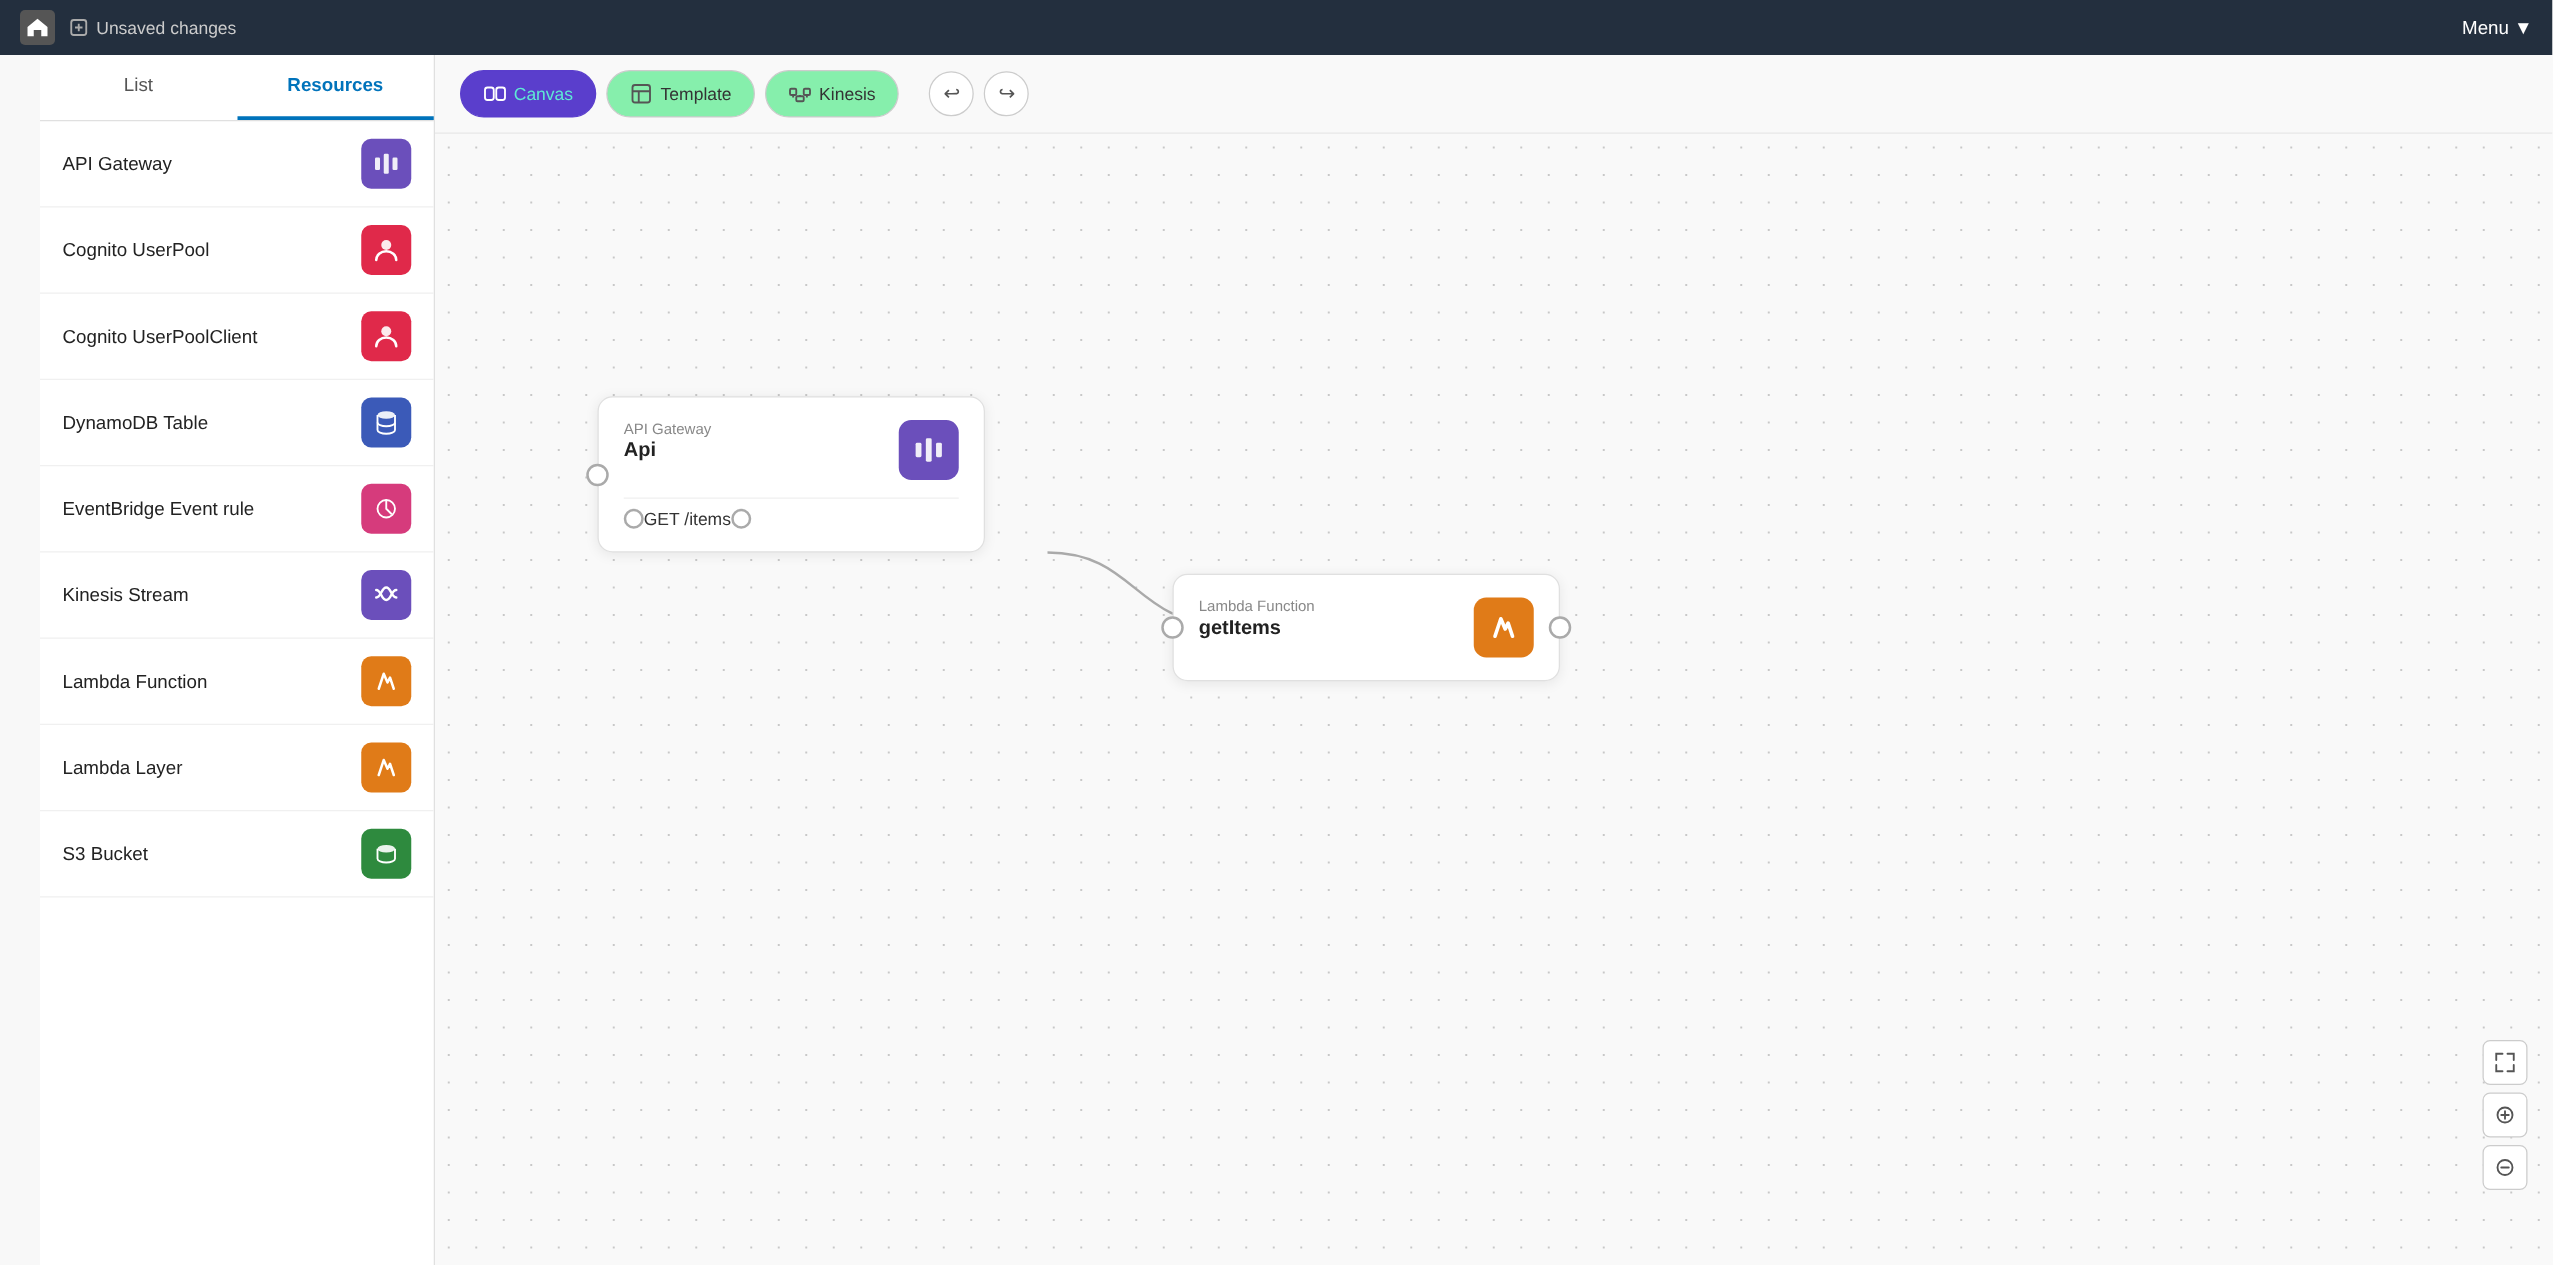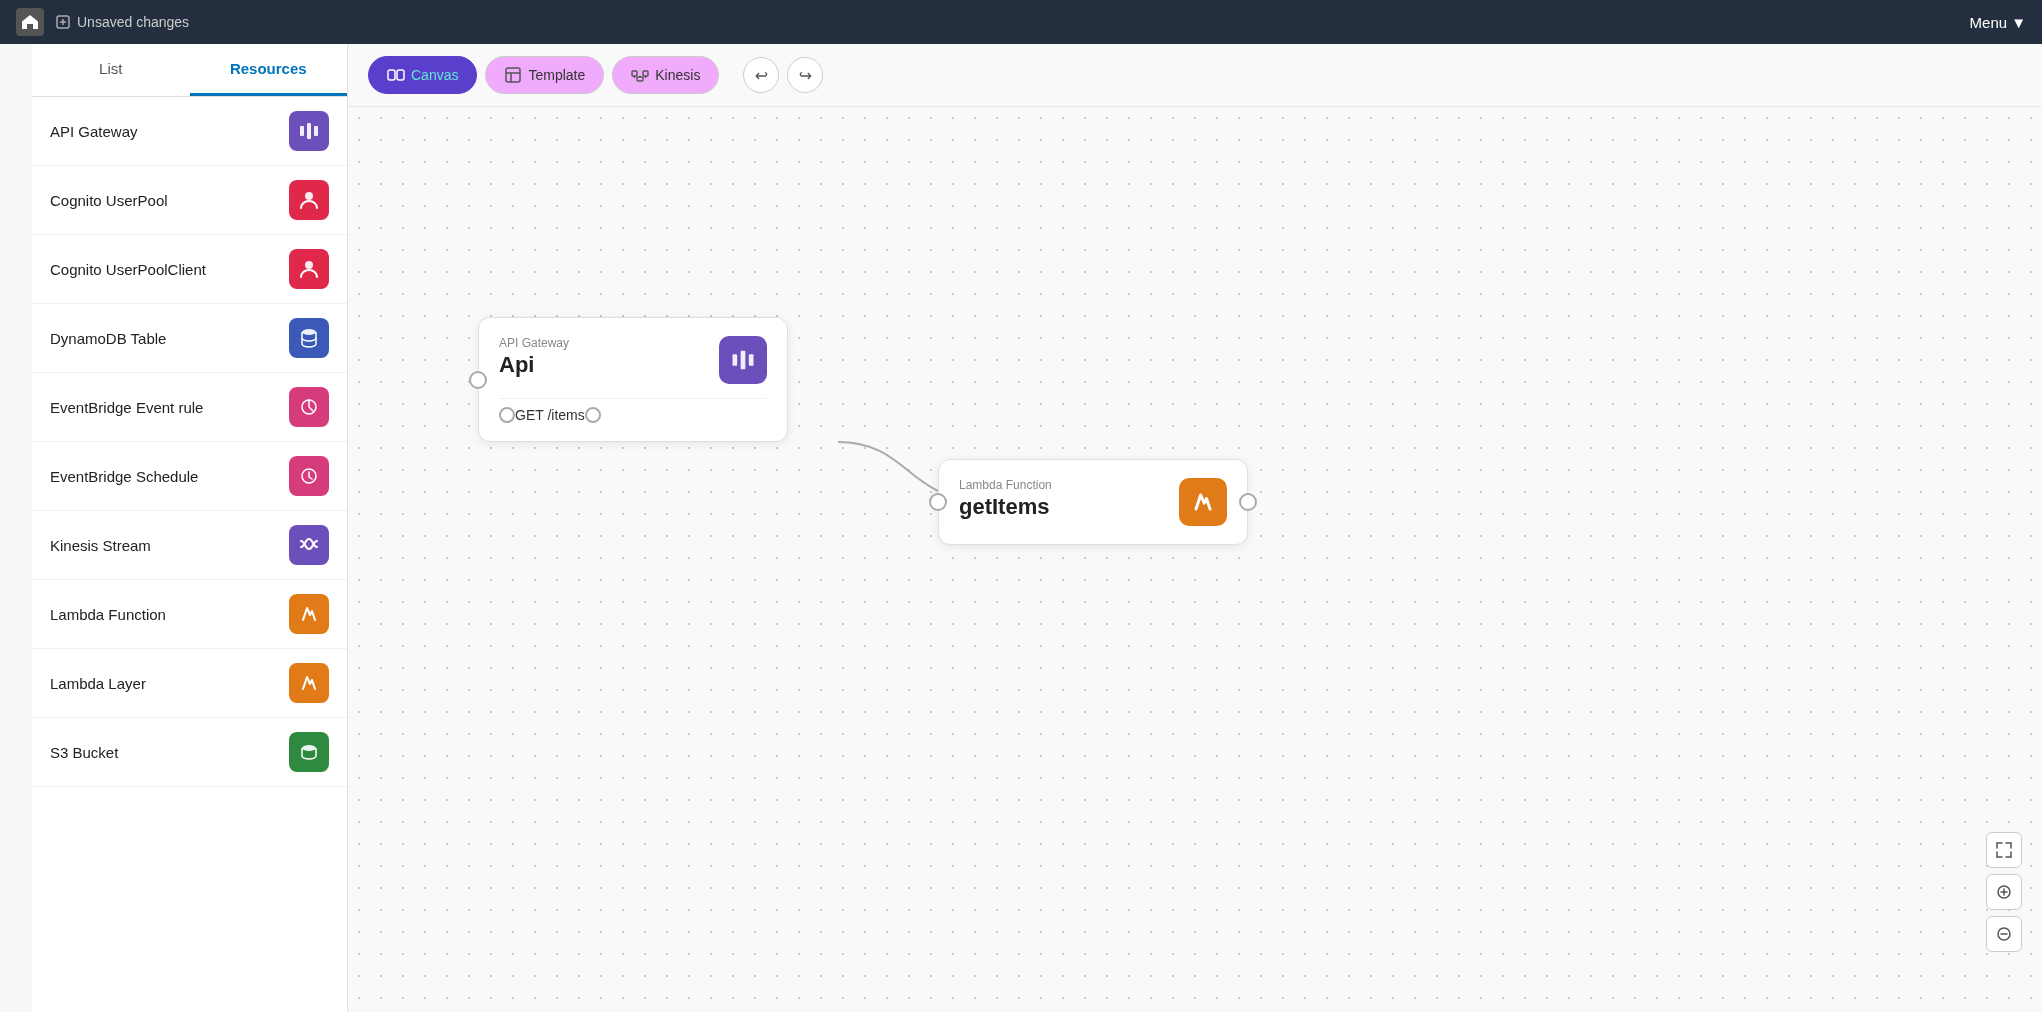--- a/index.html
+++ b/index.html
@@ -43,41 +43,41 @@
     .icon-pink { background: #d63b7c; }
     .icon-orange { background: #e07b18; }
     .icon-green { background: #2e8a3e; }
 
     
     .canvas-area { flex: 1; display: flex; flex-direction: column; background: #f9f9f9; }
     .toolbar {
       display: flex; align-items: center; padding: 12px 20px; gap: 8px; background: #f9f9f9; border-bottom: 1px solid #e8e8e8;
     }
     .toolbar-btn {
-      display: flex; align-items: center; gap: 6px; padding: 9px 18px; border-radius: 20px; font-size: 14px; cursor: pointer; border: 1.5px solid #ccc; background: #f0abfc; color: #333;
+      display: flex; align-items: center; gap: 6px; padding: 9px 18px; border-radius: 20px; font-size: 14px; cursor: pointer; border: 1.5px solid #ccc; background: #86efac; color: #333;
     }
     .toolbar-btn.active { background: #5a3ecc; color: #5eead4; border-color: #5a3ecc; }
     .toolbar-icon-btn { width: 36px; height: 36px; border-radius: 20px; border: 1.5px solid #ccc; background: #fff; display: flex; align-items: center; justify-content: center; cursor: pointer; font-size: 16px; color: #555; }
 
     .canvas { flex: 1; position: relative; overflow: hidden; }
     .dot-bg {
       position: absolute; inset: 0;
       background-image: radial-gradient(circle, #c8c8c8 1px, transparent 1px);
       background-size: 22px 22px;
     }
 
     
     .node-card {
       position: absolute; background: white; border-radius: 12px; border: 1.5px solid #e0e0e0;
       box-shadow: 0 2px 10px rgba(0,0,0,0.08); padding: 18px 20px; min-width: 200px;
     }
     .node-header { display: flex; align-items: flex-start; justify-content: space-between; gap: 12px; }
     .node-title-group { flex: 1; }
     .node-category { font-size: 12px; color: #888; margin-bottom: 2px; }
-    .node-name { font-size: 22px; font-weight: 700; color: #222; }
+    .node-name { font-size: 16px; font-weight: 700; color: #222; }
     .node-icon { width: 48px; height: 48px; border-radius: 10px; display: flex; align-items: center; justify-content: center; flex-shrink: 0; }
     .node-connector-left { position: absolute; left: -10px; top: 50%; transform: translateY(-50%); width: 18px; height: 18px; border-radius: 50%; border: 2px solid #aaa; background: white; }
     .node-connector-right { position: absolute; right: -10px; top: 50%; transform: translateY(-50%); width: 18px; height: 18px; border-radius: 50%; border: 2px solid #aaa; background: white; }
 
     .node-route { display: flex; align-items: center; justify-content: flex-start; margin-top: 14px; padding-top: 8px; border-top: 1px solid #f0f0f0; font-size: 14px; color: #333; }
     .route-connector { width: 16px; height: 16px; border-radius: 50%; border: 2px solid #aaa; background: white; }
 
     
     .zoom-controls { position: absolute; right: 20px; bottom: 60px; display: flex; flex-direction: column; gap: 6px; }
     .zoom-btn { width: 36px; height: 36px; background: white; border: 1.5px solid #ccc; border-radius: 6px; display: flex; align-items: center; justify-content: center; cursor: pointer; font-size: 18px; color: #555; }
@@ -163,29 +163,20 @@
       <div class="resource-item">
         <span class="resource-name">EventBridge Event rule</span>
         <div class="resource-icon icon-pink">
           <svg width="24" height="24" viewBox="0 0 24 24" fill="none">
               <circle cx="12" cy="12" r="7" stroke="white" stroke-width="1.5" fill="none"></circle>
               <path d="M12 5v7l4 4" stroke="white" stroke-width="1.5" stroke-linecap="round"></path>
             </svg>
         </div>
       </div>
 
-      <div class="resource-item">
-        <span class="resource-name">EventBridge Schedule</span>
-        <div class="resource-icon icon-pink">
-          <svg width="24" height="24" viewBox="0 0 24 24" fill="none">
-              <circle cx="12" cy="12" r="7" stroke="white" stroke-width="1.5" fill="none"></circle>
-              <path d="M12 8v5l3 2" stroke="white" stroke-width="1.5" stroke-linecap="round"></path>
-            </svg>
-        </div>
-      </div>
 
       <div class="resource-item">
         <span class="resource-name">Kinesis Stream</span>
         <div class="resource-icon icon-purple">
           <svg width="24" height="24" viewBox="0 0 24 24" fill="none">
               <path d="M4 8c4 0 4 8 8 8s4-8 8-8" stroke="white" stroke-width="2" stroke-linecap="round" fill="none"></path>
               <path d="M4 14c4 0 4-8 8-8s4 8 8 8" stroke="white" stroke-width="2" stroke-linecap="round" fill="none"></path>
             </svg>
         </div>
       </div>

